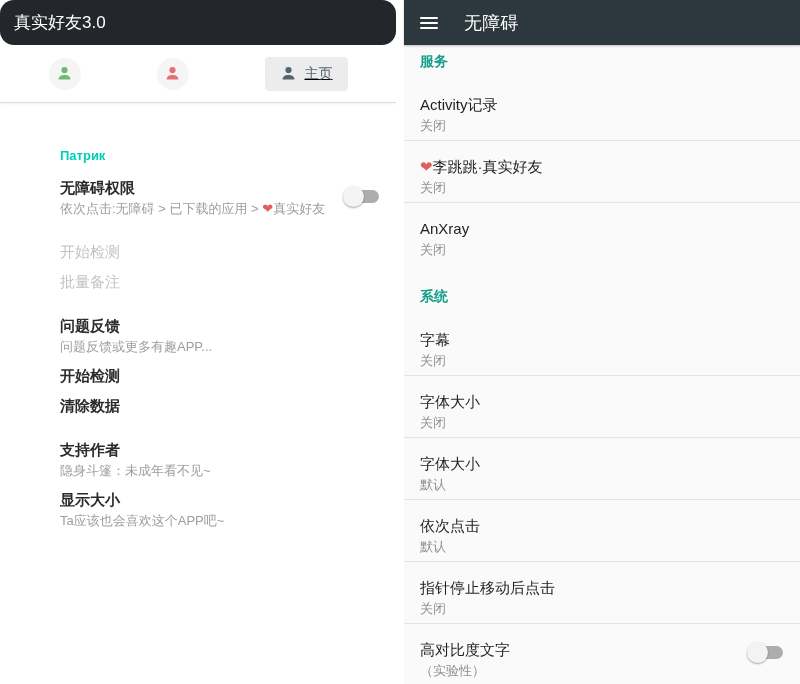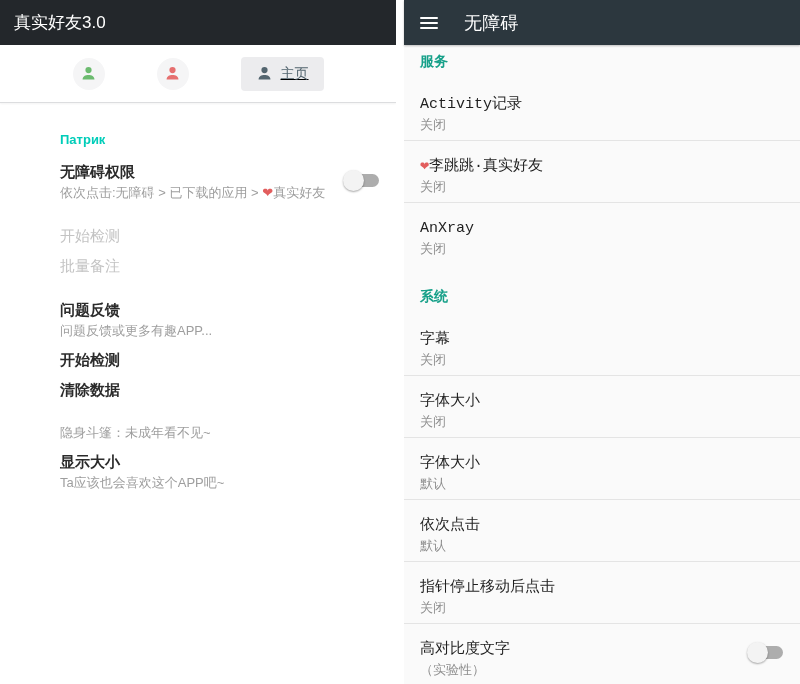--- a/index.html
+++ b/index.html
@@ -5,34 +5,34 @@
   * { margin:0; padding:0; box-sizing:border-box; }
   html,body { width:800px; height:684px; overflow:hidden; background:#ffffff;
     font-family:"Liberation Sans","DejaVu Sans",sans-serif; }
   .wrap { display:flex; width:800px; height:684px; background:#ffffff; }
   .pane { width:396px; height:684px; }
   .gutter { width:8px; height:684px; background:#ffffff; }
 
   
   .pane-left { background:#ffffff; }
   .l-header { height:45px; background:#23272b; color:#fff; display:flex;
-    align-items:center; padding-left:14px; font-size:17px; font-weight:500; }
+    align-items:center; padding-left:14px; font-size:17px; font-weight:500;border-radius:14px; }
   .l-tabs { height:58px; background:#fff; display:flex; align-items:center;
-    justify-content:center; gap:52px; border-bottom:1px solid #dcdddf;
+    justify-content:center; gap:76px; border-bottom:1px solid #dcdddf;
     box-shadow:0 1px 2px rgba(0,0,0,0.05);text-decoration:underline; }
   .tab-circle { width:32px; height:32px; border-radius:50%; background:#f5f5f6;
     display:flex; align-items:center; justify-content:center; cursor:pointer; }
   .tab-green { color:#6cbb6f; }
   .tab-red   { color:#e66f6f; }
   .tab-chip { background:#ececee; border-radius:4px; height:34px; padding:0 15px;
     display:flex; align-items:center; gap:8px; color:#53656f; font-size:14px; cursor:pointer; }
   .tab-chip .chip-icon { color:#53656f; display:flex; }
 
   .l-content { padding:0 16px 0 60px; }
-  .l-section-label { margin-top:29px; font-size:13px; font-weight:700; color:#00cdb9; }
+  .l-section-label { margin-top:45px; font-size:13px; font-weight:700; color:#00cdb9; }
   .l-item { margin-top:24px; position:relative; }
   .l-item.tight { margin-top:10px; }
   .l-item .t { font-size:15px; font-weight:600; color:#2b2b2b; line-height:20px; }
   .l-item .s { font-size:13px; color:#9e9e9e; line-height:18px; margin-top:2px; }
   .l-item.disabled .t { color:#c3c3c3; font-weight:400; }
   .heart { color:#e25d5d; font-style:normal; }
 
   
   .switch { position:relative; width:37px; height:21px; display:inline-block; cursor:pointer; }
   .switch .track { position:absolute; left:4px; top:4px; width:32px; height:13px;
@@ -45,21 +45,21 @@
   .pane-right { background:#fafafa; }
   .r-header { height:45px; background:#2c373e; color:#fff; display:flex;
     align-items:center; padding:0 16px; box-shadow:0 1px 2px rgba(0,0,0,0.25); }
   .menu-btn { width:18px; display:flex; flex-direction:column; gap:3px;
     margin-right:26px; cursor:pointer; }
   .menu-btn i { display:block; height:2px; background:#fff; border-radius:1px; }
   .r-title { font-size:18px; font-weight:500; letter-spacing:0.2px; }
 
   .r-section-header { padding:8px 16px 8px; font-size:14px; font-weight:700; color:#16a089; }
   .r-section-header.second { padding-top:22px; }
-  .r-row { padding:16px 16px 5px; border-bottom:1px solid #e4e4e4; position:relative; cursor:pointer;font-family:Liberation Mono, monospace; }
+  .r-row { padding:16px 16px 5px; border-bottom:1px solid #e4e4e4; position:relative; cursor:pointer; }
   .r-row.no-border { border-bottom:none; padding-bottom:7px; }
   .r-row .rt { font-size:15px; color:#1f1f1f; line-height:20px; }
   .r-row .rs { font-size:13px; color:#8f8f8f; line-height:18px; margin-top:2px; }
   .row-switch { position:absolute; right:16px; top:18px; }
 </style>
 </head>
 <body>
 
 <div class="wrap">
 
@@ -125,20 +125,21 @@
 
       <div class="l-item tight">
         <div class="t">开始检测</div>
       </div>
 
       <div class="l-item tight">
         <div class="t">清除数据</div>
       </div>
 
       <div class="l-item">
+        <div class="t">支持作者</div>
         <div class="s">隐身斗篷：未成年看不见~</div>
       </div>
 
       <div class="l-item tight">
         <div class="t">显示大小</div>
         <div class="s">Ta应该也会喜欢这个APP吧~</div>
       </div>
     </div>
   </div>
 

